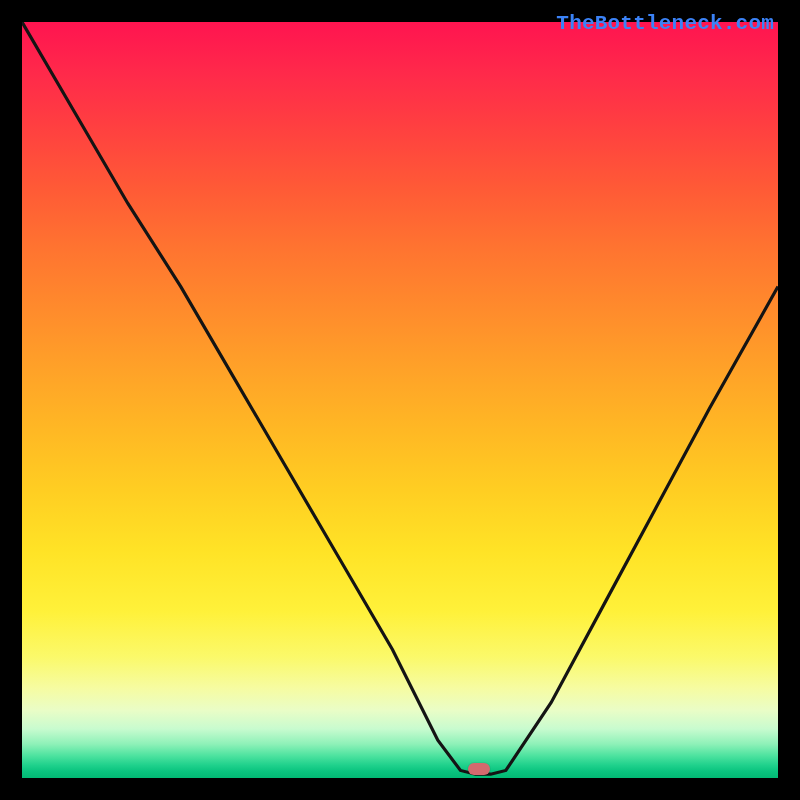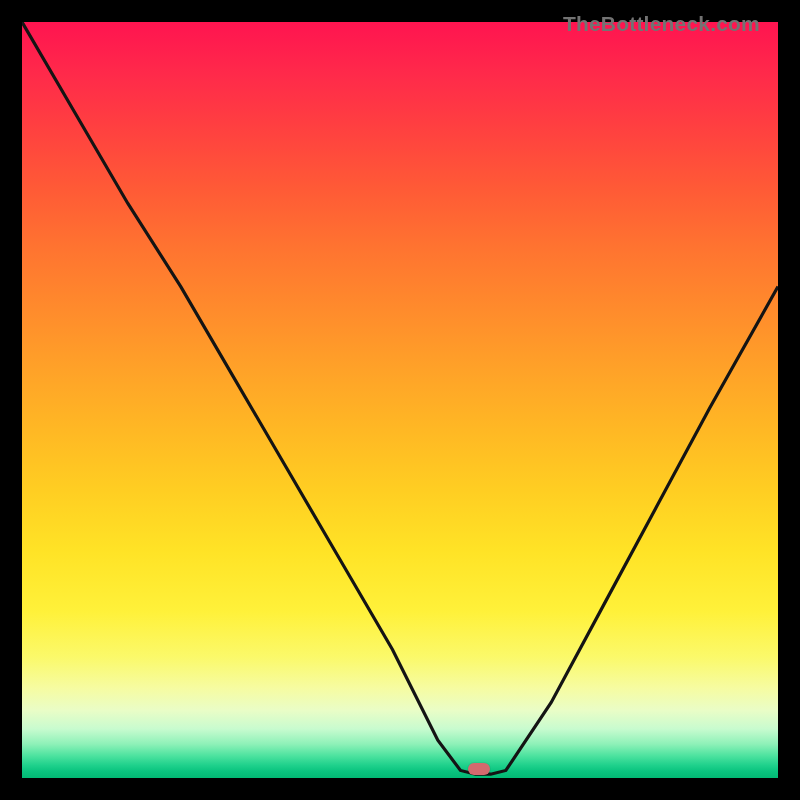--- a/index.html
+++ b/index.html
@@ -63,26 +63,27 @@
     position: absolute;
     width: 22px;
     height: 12px;
     border-radius: 6px;
     background: #d46a6e;
     box-shadow: 0 0 0 1px rgba(0,0,0,0.05);
   }
   .watermark {
     position: absolute;
     top: 0px;
-    right: 28px;
+    right: 14px;
     font-size: 21px;
     font-weight: 600;
-    color: #737373;
+    color: #3b82f6;
     letter-spacing: 0.2px;
     user-select: none;
+    font-family: Liberation Mono, monospace;
   }
 </style>
 </head>
 <body>
 
 <div class="frame">
   <div class="plot-area">
     <div class="gradient"></div>
 
     <svg class="curve" viewBox="0 0 756 756" preserveAspectRatio="none">

